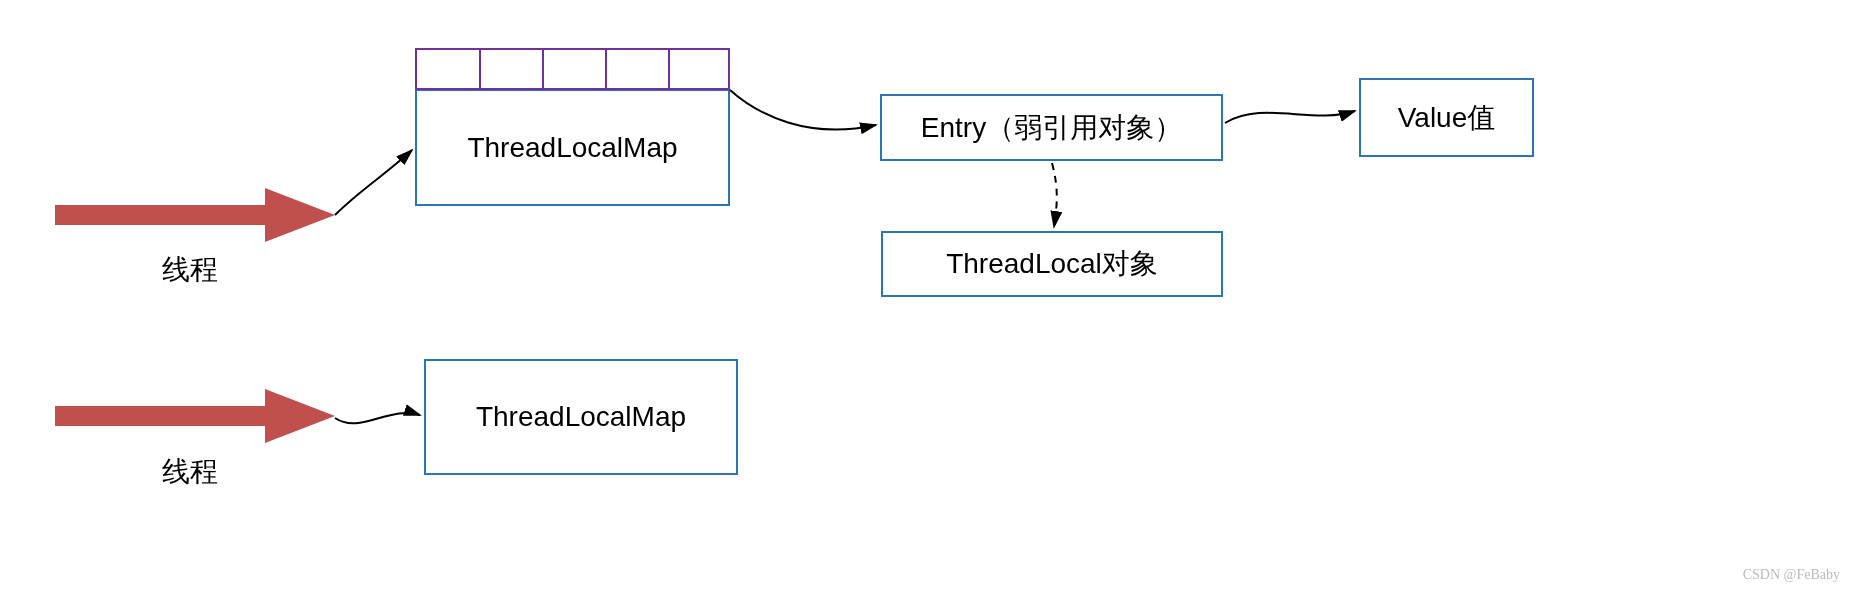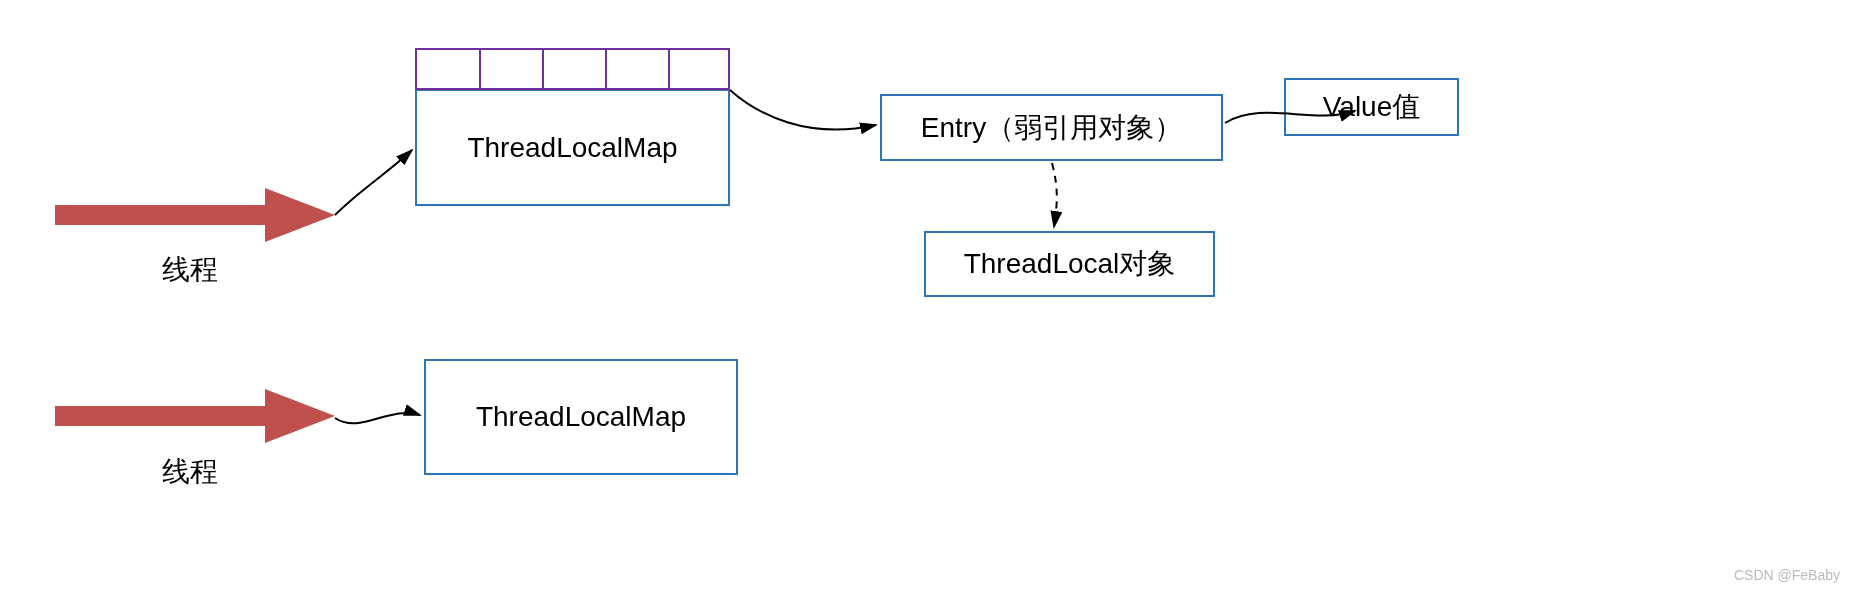--- a/index.html
+++ b/index.html
@@ -27,21 +27,21 @@
       align-items: center;
       justify-content: center;
       text-align: right;
     }
     .watermark {
       position: absolute;
       bottom: 8px;
       right: 20px;
       font-size: 14px;
       color: #bbb;
-      font-family: Liberation Sans, sans-serif;
+      font-family: Liberation Serif, serif;
     }
     .arrow-svg {
       position: absolute;
       overflow: visible;
     }
     .cells {
       position: absolute;
       display: flex;
     }
     .cell {
@@ -87,34 +87,34 @@
 
 <svg class="arrow-svg" style="left:728px;top:85px;width:160px;height:60px">
   <defs>
     <marker id="ah2" markerWidth="10" markerHeight="10" refX="8" refY="3" orient="auto">
       <path d="M0,0 L9,3 L0,6 Z" fill="#000"></path>
     </marker>
   </defs>
   <path d="M 2 5 C 30 30, 80 55, 148 40" stroke="#000" stroke-width="2" fill="none" marker-end="url(#ah2)"></path>
 </svg>
 
-<div class="box" style="left:1284px;top:78px;width:175px;height:58px">
+<div class="box" style="left:1359px;top:78px;width:175px;height:79px">
   <span>Value值</span>
 </div>
 
 <svg class="arrow-svg" style="left:1223px;top:95px;width:140px;height:40px">
   <defs>
     <marker id="ah3" markerWidth="10" markerHeight="10" refX="8" refY="3" orient="auto">
       <path d="M0,0 L9,3 L0,6 Z" fill="#000"></path>
     </marker>
   </defs>
   <path d="M 2 28 C 40 5, 90 30, 132 16" stroke="#000" stroke-width="2" fill="none" marker-end="url(#ah3)"></path>
 </svg>
 
-<div class="box" style="left:924px;top:231px;width:291px;height:66px">
+<div class="box" style="left:881px;top:231px;width:342px;height:66px">
   <span>ThreadLocal对象</span>
 </div>
 
 <svg class="arrow-svg" style="left:1040px;top:161px;width:30px;height:75px">
   <defs>
     <marker id="ah4" markerWidth="10" markerHeight="10" refX="8" refY="3" orient="auto">
       <path d="M0,0 L9,3 L0,6 Z" fill="#000"></path>
     </marker>
   </defs>
   <path d="M 12 2 C 18 25, 18 40, 14 66" stroke="#000" stroke-width="2" stroke-dasharray="7,6" fill="none" marker-end="url(#ah4)"></path>

